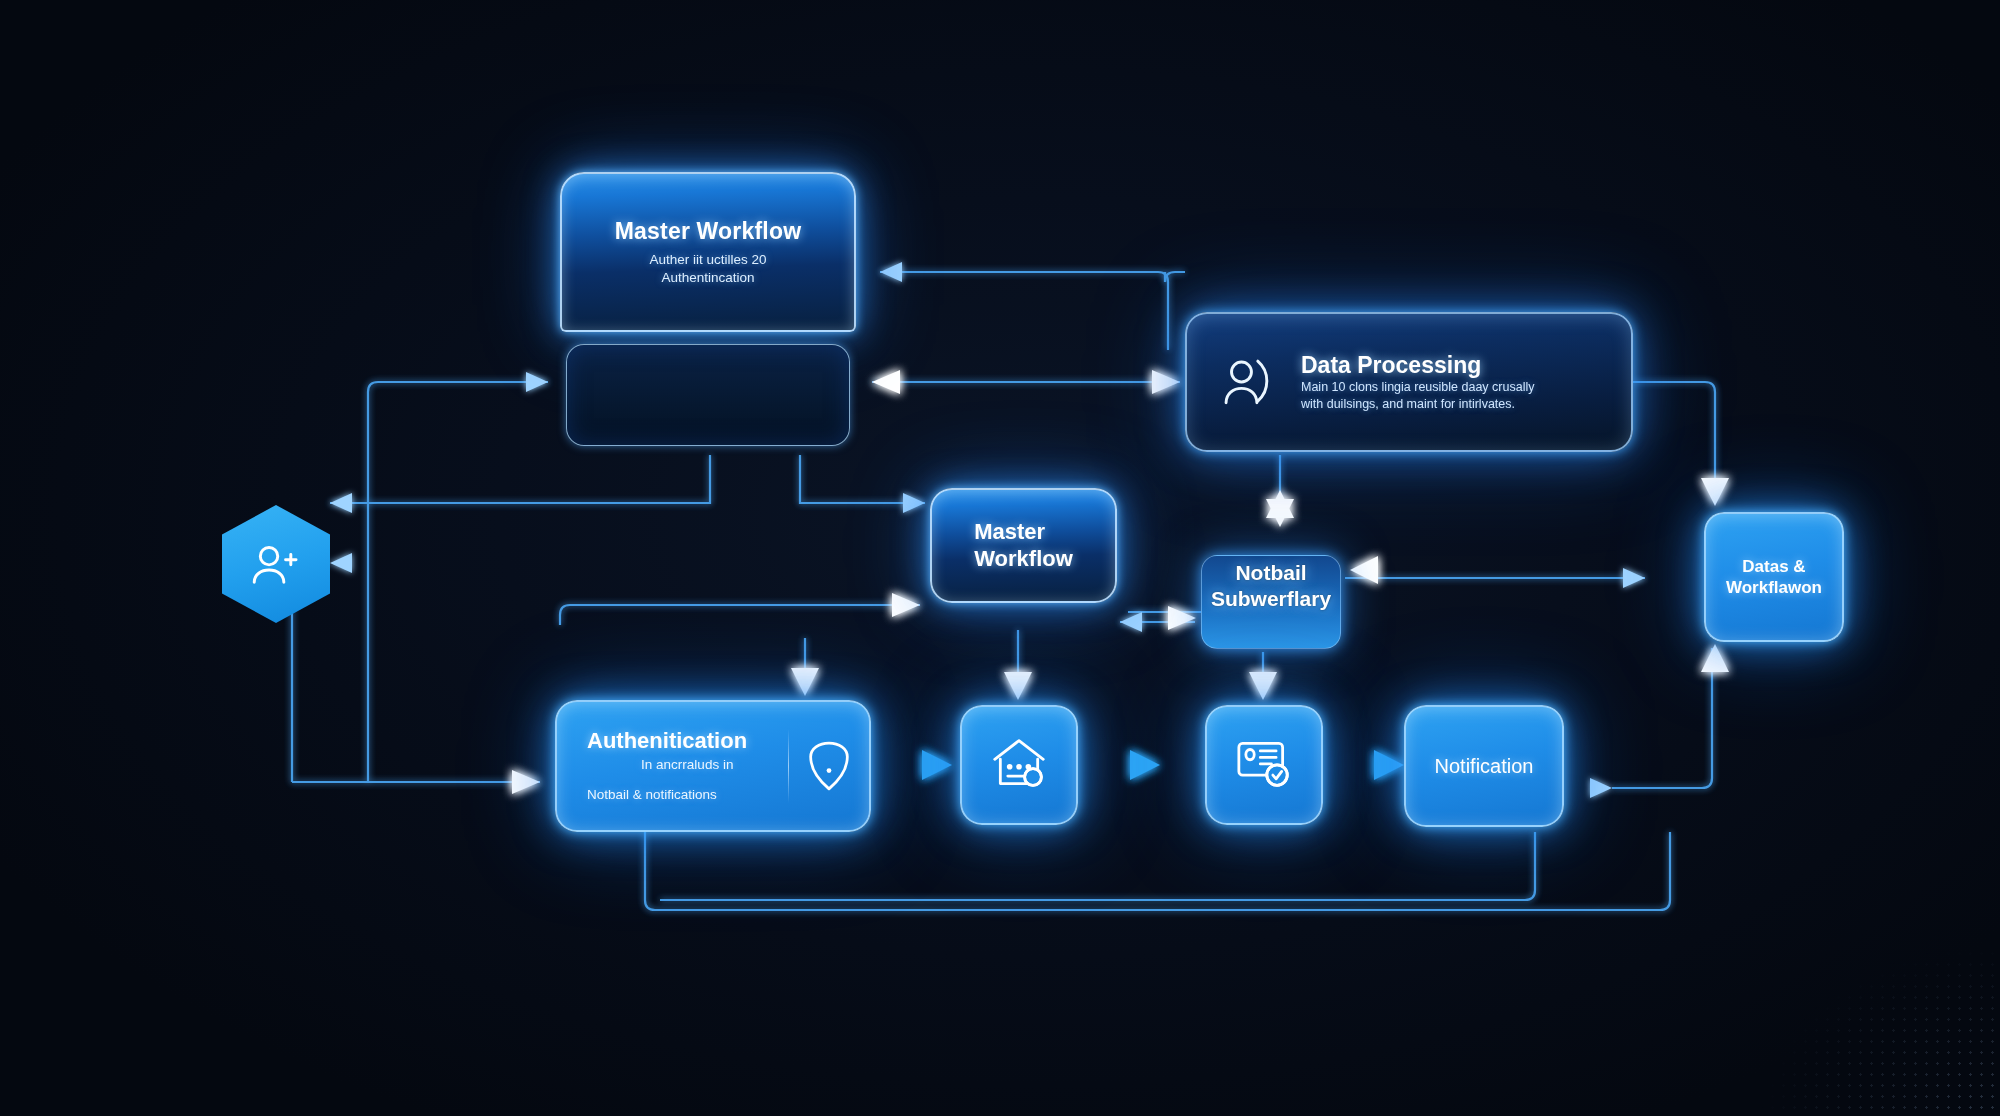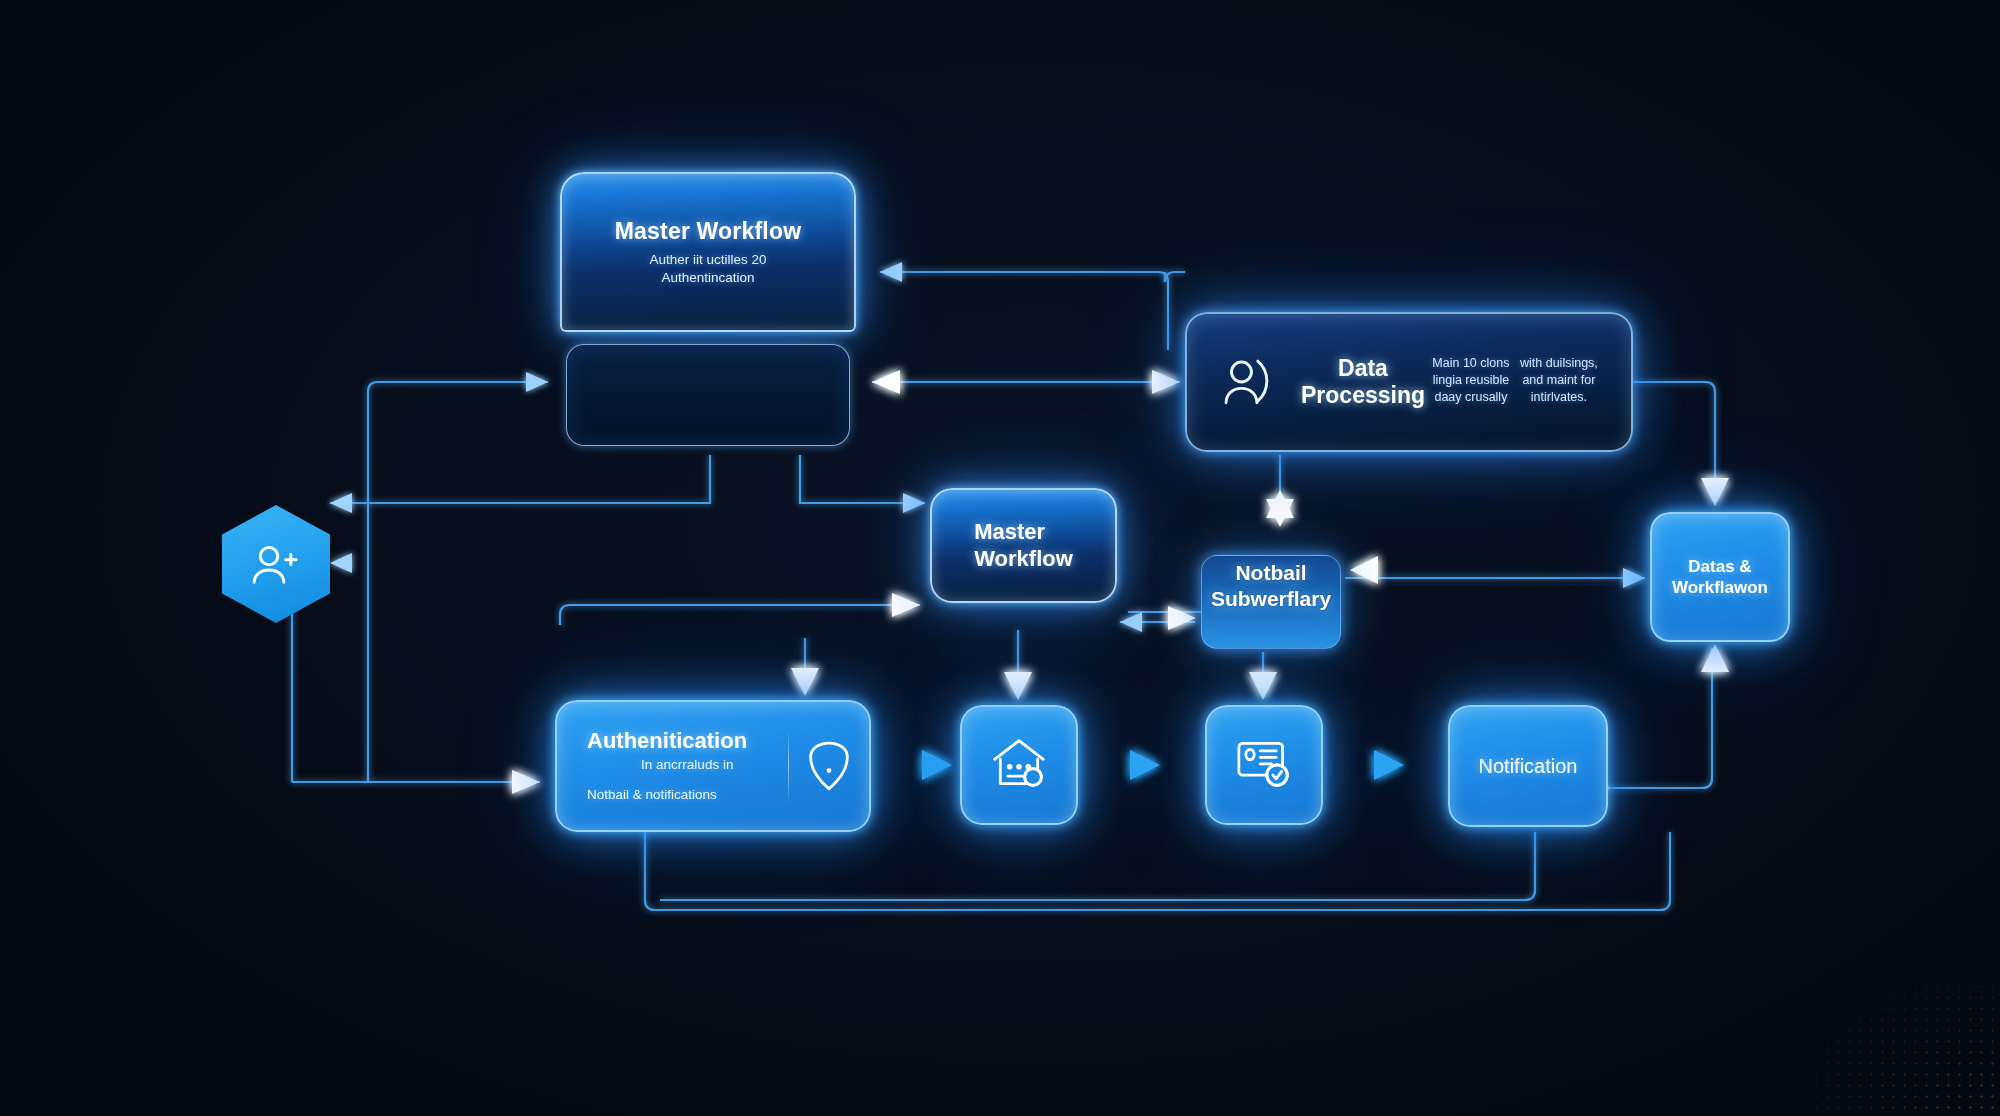--- a/index.html
+++ b/index.html
@@ -73,57 +73,57 @@
     border:1.5px solid rgba(175,220,255,.75);
   }
   .mw-title{font-size:23px;font-weight:700;color:#ffffff;letter-spacing:.2px;
     text-shadow:0 0 10px rgba(150,210,255,.85);}
   .mw-sub{font-size:13.5px;font-weight:400;color:#dceeff;line-height:1.32;margin-top:6px;
     text-shadow:0 0 7px rgba(120,190,255,.65);}
 
   #data-processing{left:1185px;top:312px;width:448px;height:140px;border-radius:22px;
     display:flex;align-items:center;gap:26px;padding:0 30px;box-sizing:border-box;}
   .dp-icon{flex:0 0 auto;width:58px;height:58px;}
-  .dp-text{display:flex;flex-direction:row;text-align:center;}
+  .dp-text{display:flex;flex-direction:column;}
   .dp-title{font-size:23px;font-weight:700;color:#fff;text-shadow:0 0 10px rgba(160,215,255,.9);}
   .dp-sub{font-size:12.5px;color:#cfe6ff;line-height:1.35;margin-top:0;max-width:265px;
     text-shadow:0 0 6px rgba(110,180,255,.6);}
 
   #master-workflow-sub{left:930px;top:488px;width:187px;height:115px;border-radius:22px;
     display:flex;align-items:center;justify-content:center;text-align:left;}
   .mws-label{font-size:22px;font-weight:700;color:#fff;line-height:1.2;
     text-shadow:0 0 10px rgba(150,210,255,.9);}
 
   #reusible-sub{left:1201px;top:555px;width:140px;height:94px;border-radius:16px;
     background:linear-gradient(180deg,#12488f 0%,#1a6ec0 55%,#2b96e6 100%);
     border:1.5px solid rgba(150,205,255,.55);
     box-shadow:0 0 14px rgba(60,160,255,.85),0 0 46px rgba(40,140,250,.55);}
   .rs-label{position:absolute;left:50%;top:24px;transform:translateX(-50%);
     width:230px;text-align:center;font-size:21px;font-weight:600;color:#fff;line-height:1.22;
     text-shadow:0 0 12px rgba(120,195,255,.95),0 0 3px rgba(0,0,0,.55);pointer-events:none;}
 
-  #datas-workflawon{left:1650px;top:512px;width:140px;height:130px;border-radius:20px;
+  #datas-workflawon{left:1704px;top:512px;width:140px;height:130px;border-radius:20px;
     display:flex;align-items:center;justify-content:center;text-align:center;padding:0 8px;box-sizing:border-box;}
   .dw-label{font-size:17px;font-weight:600;color:#fff;line-height:1.25;
     text-shadow:0 0 10px rgba(150,210,255,.9);}
 
   #authentication{left:555px;top:700px;width:316px;height:132px;border-radius:22px;
     display:flex;align-items:center;box-sizing:border-box;}
   .auth-text{flex:1;padding-left:30px;display:flex;flex-direction:column;align-items:flex-start;}
   .auth-title{font-size:22px;font-weight:600;color:#fff;text-shadow:0 0 9px rgba(160,215,255,.9);}
   .auth-sub{font-size:13.5px;color:#eaf5ff;line-height:1.3;margin-top:2px;align-self:center;text-align:center;
     text-shadow:0 0 7px rgba(130,195,255,.7);}
   .auth-div{width:1.5px;height:74px;background:linear-gradient(180deg,rgba(200,230,255,0),rgba(200,230,255,.75),rgba(200,230,255,0));}
   .auth-icon{flex:0 0 auto;width:80px;display:flex;align-items:center;justify-content:center;}
 
   #node-home{left:960px;top:705px;width:118px;height:120px;border-radius:22px;
     display:flex;align-items:center;justify-content:center;}
   #node-idcard{left:1205px;top:705px;width:118px;height:120px;border-radius:22px;
     display:flex;align-items:center;justify-content:center;}
-  #notification{left:1448px;top:705px;width:160px;height:122px;border-radius:22px;
+  #notification{left:1404px;top:705px;width:160px;height:122px;border-radius:22px;
     display:flex;align-items:center;justify-content:center;}
   .notif-label{font-size:20px;font-weight:500;color:#fff;text-shadow:0 0 9px rgba(160,215,255,.9);}
 
   #hex-adduser{left:222px;top:505px;width:108px;height:118px;}
   .hexshape{
     width:100%;height:100%;
     background:linear-gradient(165deg,#37b3f5 0%,#22a0ee 50%,#1189de 100%);
     clip-path:polygon(50% 0%,100% 25%,100% 75%,50% 100%,0% 75%,0% 25%);
     filter:drop-shadow(0 0 14px rgba(60,175,255,.95)) drop-shadow(0 0 40px rgba(40,150,255,.6));
     display:flex;align-items:center;justify-content:center;

